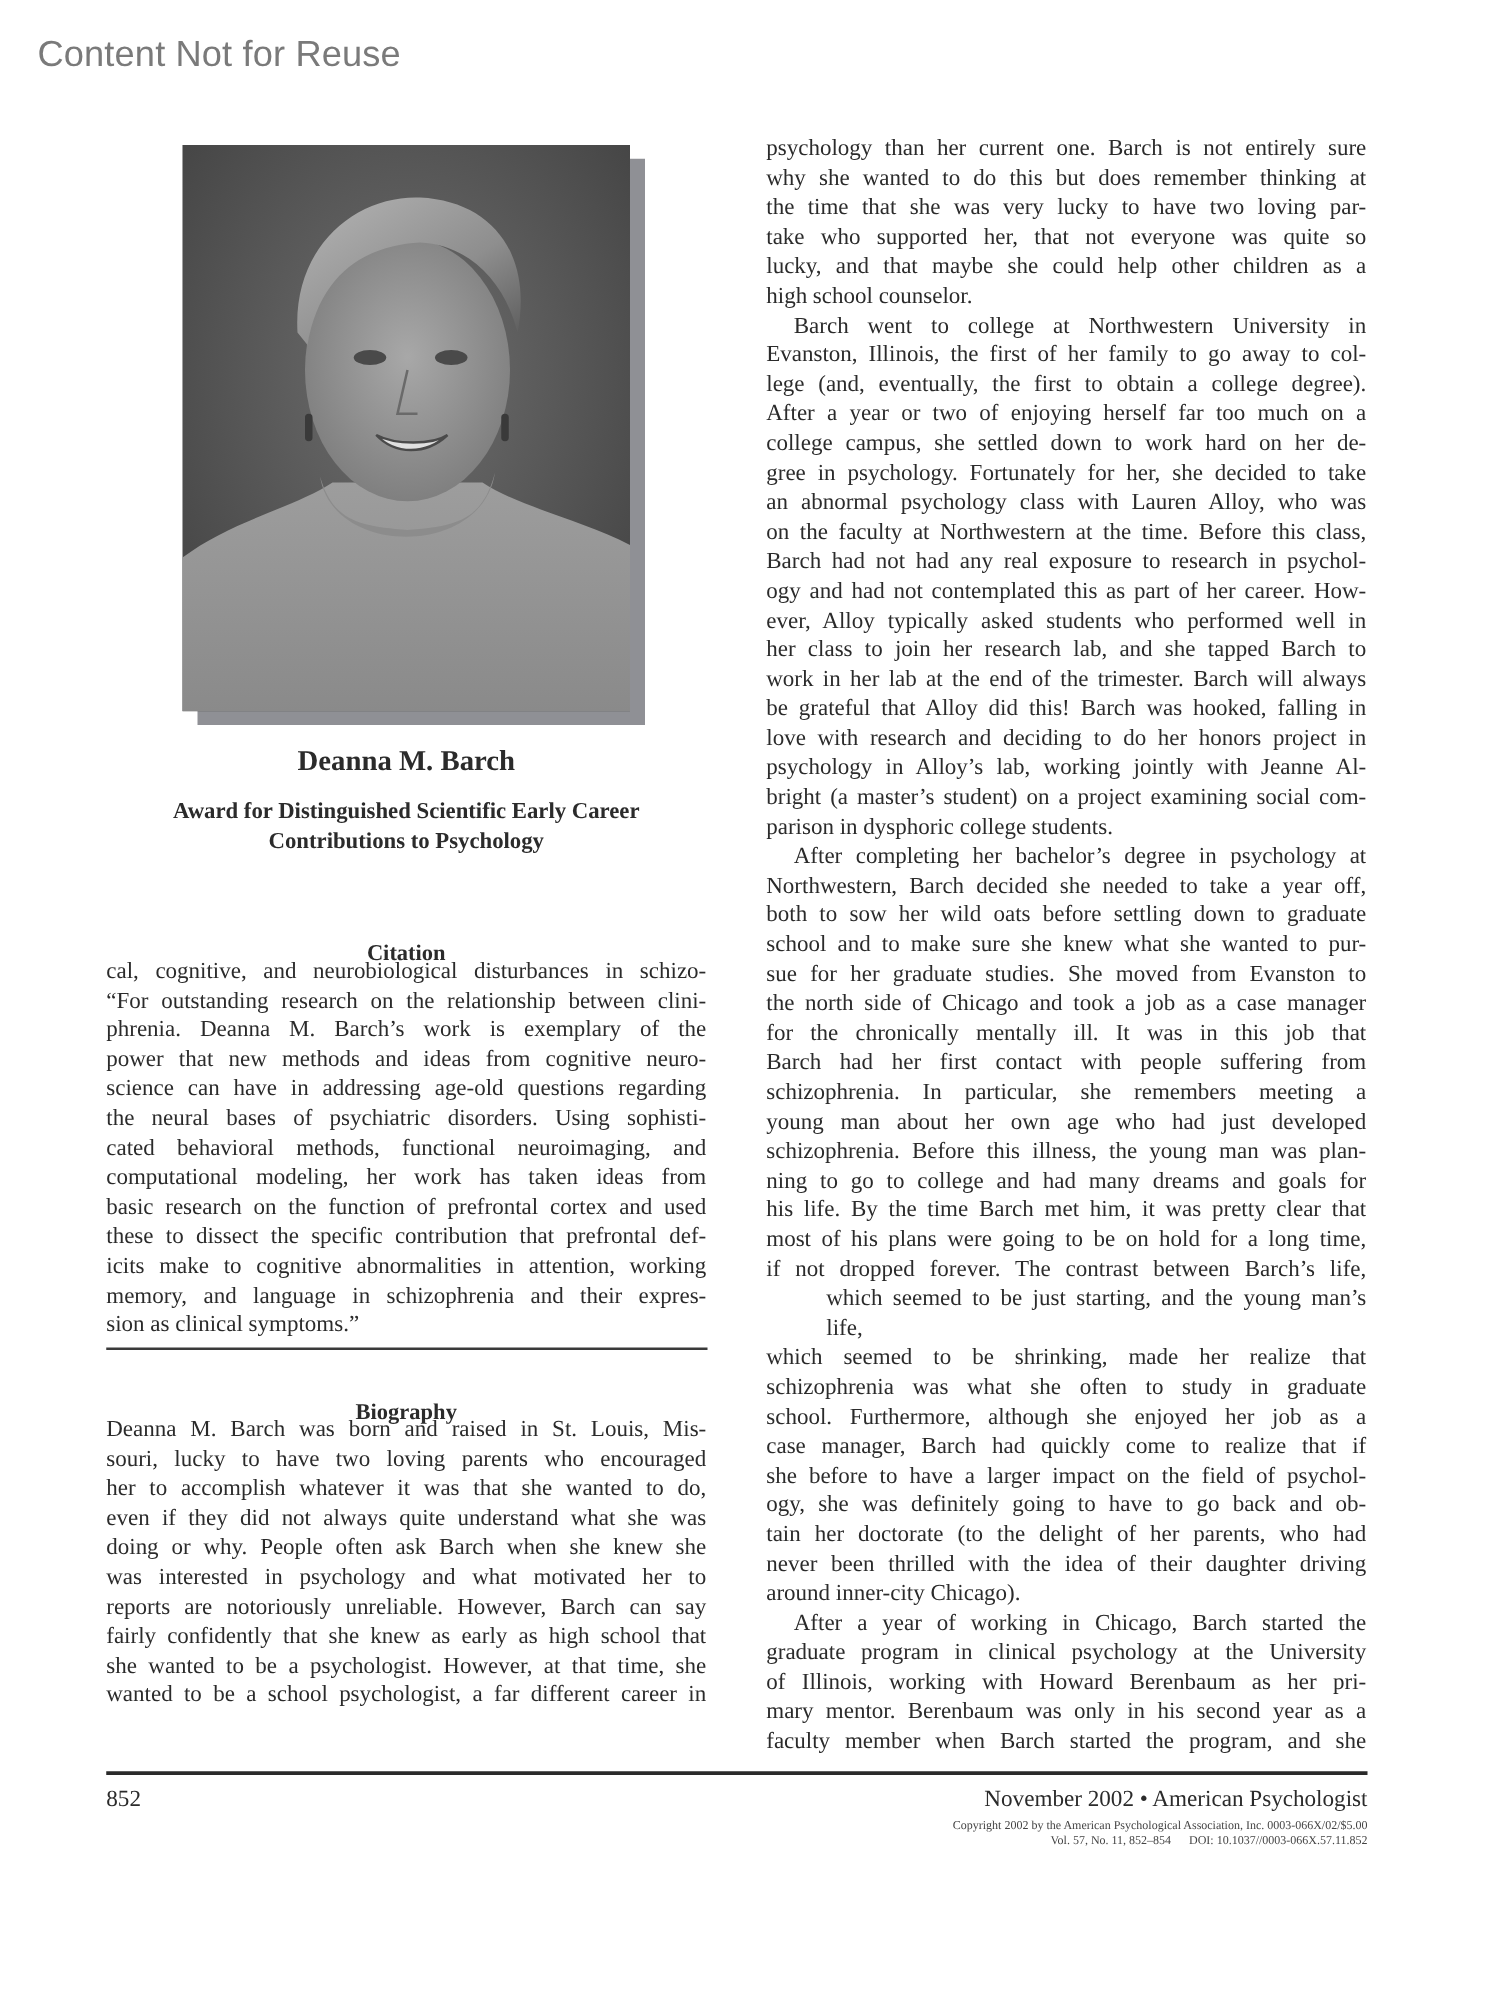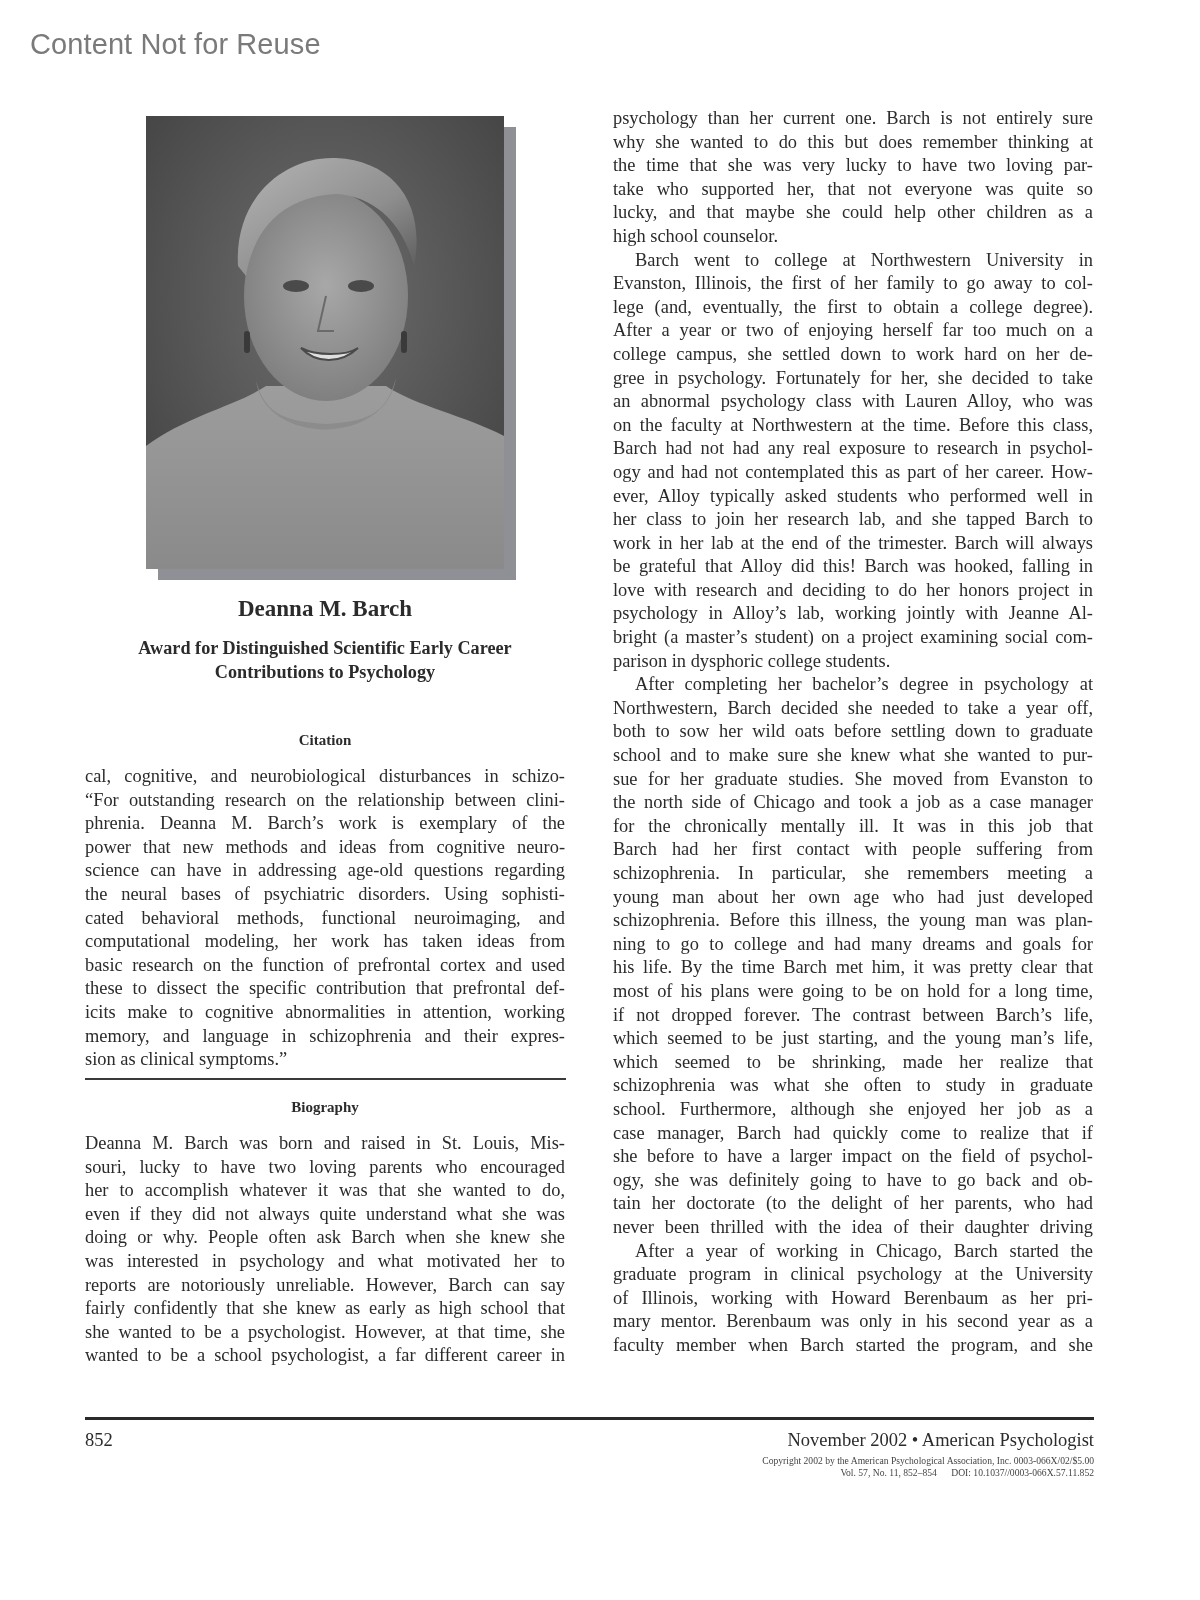--- a/index.html
+++ b/index.html
@@ -11,21 +11,21 @@
   .serif { font-family: "Liberation Serif", serif; }
   .col-right { position: absolute; left: 613px; top: 107px; width: 480px; }
 
   .photo-wrap { position: absolute; left: 146px; top: 116px; width: 358px; height: 453px; }
   .photo-shadow { position: absolute; left: 12px; top: 11px; width: 358px; height: 453px; background: #8f9095; }
   .photo { position: absolute; left: 0; top: 0; width: 358px; height: 453px; background: #5b5b5b; overflow: hidden; }
   .photo svg { display: block; }
 
   .name { position: absolute; left: 85px; top: 596px; width: 480px; text-align: center; font-weight: bold; font-size: 23px; }
   .award { position: absolute; left: 85px; top: 636px; width: 480px; text-align: center; font-weight: bold; font-size: 18.2px; line-height: 24px; }
-  .section-head { position: absolute; left: 85px; width: 480px; text-align: center; font-weight: bold; font-size: 15px; }
+  .section-head { position: absolute; left: 85px; width: 480px; text-align: center; font-weight: bold; font-size: 18px; margin-top: 20px; }
   .citation-head { top: 732px; }
   .bio-head { top: 1099px; }
   .body-text { font-size: 18.4px; line-height: 23.6px; text-align: justify; text-align-last: left; }
   .citation-text { position: absolute; left: 85px; top: 765px; width: 480px; }
   .divider { position: absolute; left: 85px; top: 1078px; width: 481px; height: 2px; background: #3a3a3a; }
   .bio-text { position: absolute; left: 85px; top: 1132px; width: 480px; }
   .line { white-space: nowrap; display: block; }
   .justify { text-align-last: justify; }
   .indent { text-indent: 22px; }
 
@@ -148,29 +148,30 @@
     <span class="line justify" style="white-space: normal;">the north side of Chicago and took a job as a case manager</span>
     <span class="line justify" style="white-space: normal;">for the chronically mentally ill. It was in this job that</span>
     <span class="line justify" style="white-space: normal;">Barch had her first contact with people suffering from</span>
     <span class="line justify" style="white-space: normal;">schizophrenia. In particular, she remembers meeting a</span>
     <span class="line justify" style="white-space: normal;">young man about her own age who had just developed</span>
     <span class="line justify" style="white-space: normal;">schizophrenia. Before this illness, the young man was plan-</span>
     <span class="line justify" style="white-space: normal;">ning to go to college and had many dreams and goals for</span>
     <span class="line justify" style="white-space: normal;">his life. By the time Barch met him, it was pretty clear that</span>
     <span class="line justify" style="white-space: normal;">most of his plans were going to be on hold for a long time,</span>
     <span class="line justify" style="white-space: normal;">if not dropped forever. The contrast between Barch’s life,</span>
-    <span class="line justify" style="white-space: normal;">which seemed to be just starting, and the young man’s life,</span>
+    <span class="line justify" style="white-space: normal; margin-left: 48px;">which seemed to be just starting, and the young man’s life,</span>
     <span class="line justify" style="white-space: normal;">which seemed to be shrinking, made her realize that</span>
     <span class="line justify" style="white-space: normal;">schizophrenia was what she often to study in graduate</span>
     <span class="line justify" style="white-space: normal;">school. Furthermore, although she enjoyed her job as a</span>
     <span class="line justify" style="white-space: normal;">case manager, Barch had quickly come to realize that if</span>
     <span class="line justify" style="white-space: normal;">she before to have a larger impact on the field of psychol-</span>
     <span class="line justify" style="white-space: normal;">ogy, she was definitely going to have to go back and ob-</span>
     <span class="line justify" style="white-space: normal;">tain her doctorate (to the delight of her parents, who had</span>
     <span class="line justify" style="white-space: normal;">never been thrilled with the idea of their daughter driving</span>
+    <span class="line" style="white-space: normal;">around inner-city Chicago).</span>
     <span class="line justify indent" style="white-space: normal;">After a year of working in Chicago, Barch started the</span>
     <span class="line justify" style="white-space: normal;">graduate program in clinical psychology at the University</span>
     <span class="line justify" style="white-space: normal;">of Illinois, working with Howard Berenbaum as her pri-</span>
     <span class="line justify" style="white-space: normal;">mary mentor. Berenbaum was only in his second year as a</span>
     <span class="line justify" style="white-space: normal;">faculty member when Barch started the program, and she</span>
   </div>
 
 <div class="footer-rule"></div>
 <div class="page-num serif">852</div>
 <div class="journal serif">November 2002 • American Psychologist</div>

